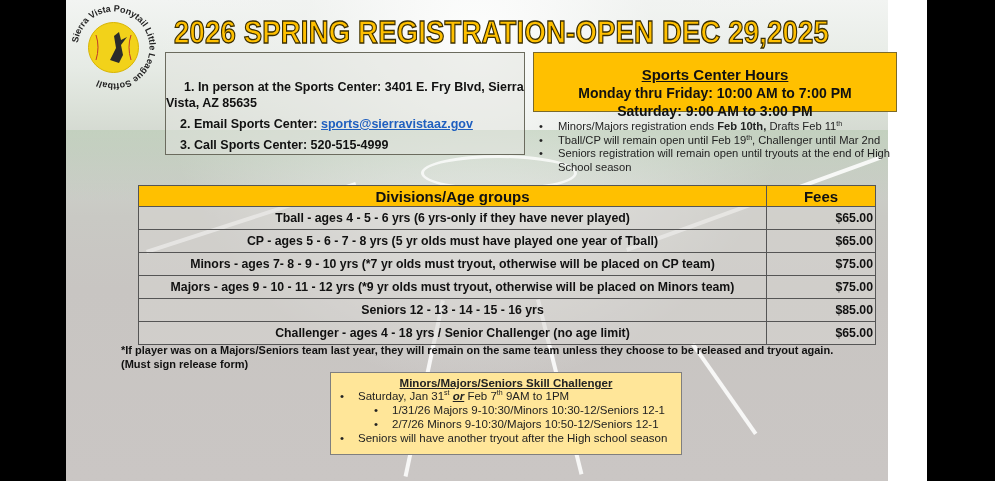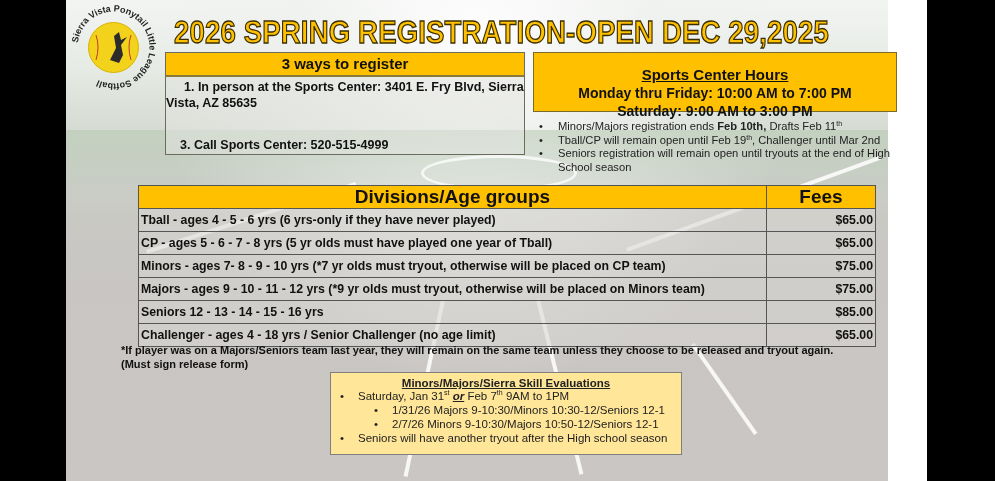--- a/index.html
+++ b/index.html
@@ -31,22 +31,22 @@
 
   .notes { position:absolute; left:466px; top:120px; width:370px; font-size:11.2px; color:#222; line-height:13.5px; }
   .notes ul { margin:0; padding:0; list-style:none; }
   .notes li { position:relative; padding-left:26px; }
   .notes li::before { content:"•"; position:absolute; left:7px; }
   .notes sup { font-size:7px; vertical-align:top; line-height:8px; }
   .notes .u { font-weight:bold; }
 
   table.div { position:absolute; left:72px; top:185px; border-collapse:collapse; width:738px; font-size:12.3px; font-weight:bold; color:#111; }
   table.div td, table.div th { border:1px solid #555; padding:0 2px; height:22px; }
-  table.div th { background:#ffc000; font-size:19px; height:20px; }
-  table.div td { background:rgba(215,213,210,0.55); }
+  table.div th { background:#ffc000; font-size:15px; height:20px; }
+  table.div td { background:rgba(215,213,210,0.55);text-align:center; }
   table.div td.fee { text-align:right; width:104px; }
   table.div th.fee { width:104px; }
 
   .footnote { position:absolute; left:55px; top:343px; width:740px; font-size:11px; font-weight:bold; color:#111; line-height:14px; }
 
   .skills { position:absolute; left:264px; top:372px; width:350px; height:81px; background:#ffe699; border:1px solid #7f7f7f; font-size:11.5px; color:#222; }
   .skills .s-title { text-align:center; font-weight:bold; text-decoration:underline; margin-top:4px; font-size:11.5px; }
   .skills ul { margin:0; padding:0; list-style:none; }
   .skills li { position:relative; line-height:14px; }
   .skills li::before { content:"•"; position:absolute; }
@@ -79,23 +79,25 @@
     <path d="M65,35 q-4,12 0,25" stroke="#c0392b" stroke-width="1" fill="none"></path>
     <path d="M44,60 l6,-12 l-2,-12 l5,-4 l2,8 l6,-3 l-6,8 l2,10 l-4,8 z" fill="#2b2b2b"></path>
     <text font-size="9" font-weight="bold" fill="#222" font-family="Liberation Sans, sans-serif">
       <textPath href="#circ" startOffset="2%">Sierra Vista Ponytail Little League Softball</textPath>
     </text>
   </svg>
 
   <div class="title">2026 SPRING REGISTRATION-OPEN DEC 29,2025</div>
 
   <div class="reg-box">
-    <div class="reg-head">3 ways to register</div>
     <div class="reg-item" style="left:18px;top:27px;">1. In person at the Sports Center: 3401 E. Fry Blvd, Sierra</div>
     <div class="reg-item" style="left:0px;top:43px;">Vista, AZ 85635</div>
+    <div class="reg-item" style="left:14px;top:64px;">
+      <span>2. Email Sports Center: </span><a href="#">sports@sierravistaaz.gov</a>
+    </div>
     <div class="reg-item" style="left:14px;top:85px;">3. Call Sports Center: 520-515-4999</div>
   </div>
 
   <div class="hours">
     <div class="h-title">Sports Center Hours</div>
     <div class="h-line">Monday thru Friday: 10:00 AM to 7:00 PM</div>
     <div class="h-line">Saturday: 9:00 AM to 3:00 PM</div>
   </div>
 
   <div class="notes">
@@ -137,21 +139,21 @@
       <tr>
           <td>Challenger - ages 4 - 18  yrs  / Senior Challenger (no age limit)</td>
           <td class="fee">$65.00</td>
         </tr>
     </tbody>
   </table>
 
   <div class="footnote">*If player was on a Majors/Seniors team last year, they will remain on the same team unless they choose to be released and tryout again. (Must sign release form)</div>
 
   <div class="skills">
-    <div class="s-title">Minors/Majors/Sierra Skill Evaluations</div>
+    <div class="s-title">Minors/Majors/Seniors Skill Challenger</div>
     <ul>
       <li class="l1"><span>Saturday, Jan 31</span><sup>st</sup> <em>or</em><span> Feb 7</span><sup>th</sup><span> 9AM to 1PM</span></li>
       <li class="l2">1/31/26 Majors 9-10:30/Minors 10:30-12/Seniors 12-1</li>
       <li class="l2">2/7/26 Minors 9-10:30/Majors 10:50-12/Seniors 12-1</li>
       <li class="l1">Seniors will have another tryout after the High school season</li>
     </ul>
   </div>
 </div>
 
 </body></html>

